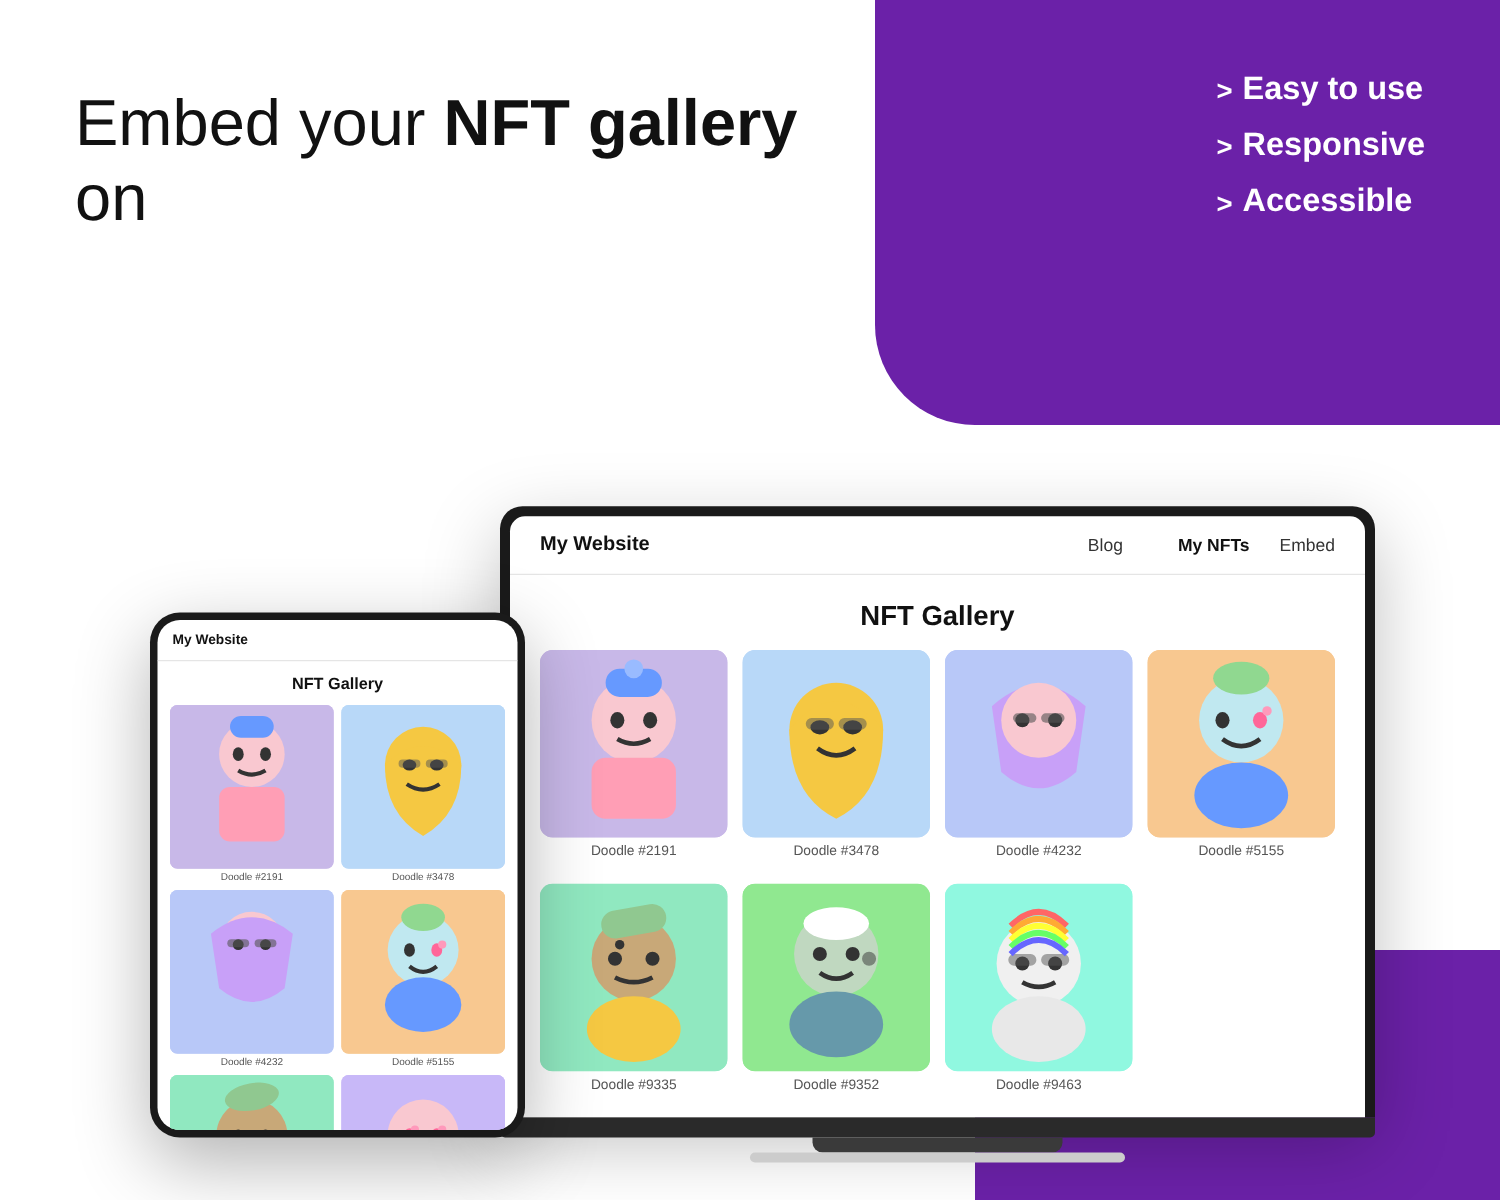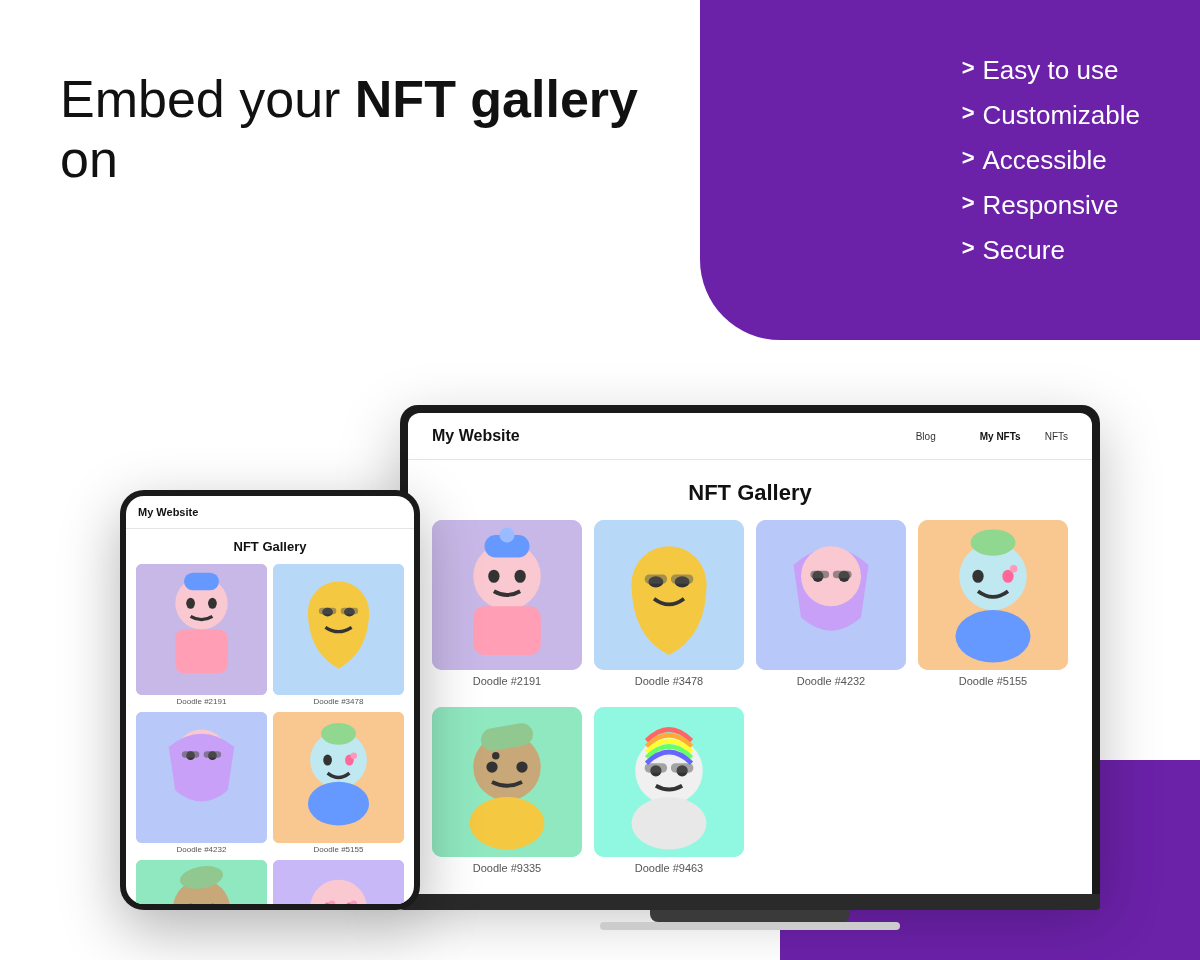--- a/index.html
+++ b/index.html
@@ -59,24 +59,24 @@
     
     .features-list {
       position: absolute;
       top: 55px;
       right: 60px;
       list-style: none;
       color: #ffffff;
     }
     .features-list li {
       font-size: 26px;
-      font-weight: 400;
+      font-weight: 700;
       margin-bottom: 14px;
       display: flex;
-      align-items: flex-start;
+      align-items: flex-end;
       gap: 8px;
     }
     .features-list li::before {
       content: '>';
       font-weight: 700;
       font-size: 22px;
     }
 
     
     .devices-container {
@@ -180,21 +180,21 @@
       font-size: 16px;
       font-weight: 700;
       color: #111;
     }
     .laptop-nav-links {
       display: flex;
       gap: 24px;
       list-style: none;
     }
     .laptop-nav-links li {
-      font-size: 10px;
+      font-size: 14px;
       color: #333;
       cursor: pointer;
     }
     .laptop-nav-links li.active {
       font-weight: 900;
       color: #111;
       padding-left: 20px;
     }
     .laptop-gallery-title {
       text-align: center;
@@ -266,30 +266,24 @@
 
   <h1 class="headline">
     <span class="headline-normal">Embed your </span><span class="headline-bold">NFT gallery</span><span class="headline-normal"> on</span><br>
   </h1>
 
   <ul class="features-list">
     <li>
         <span>Easy to use</span>
       </li>
     <li>
-        <span>Customizable</span>
+        <span>Responsive</span>
       </li>
     <li>
         <span>Accessible</span>
-      </li>
-    <li>
-        <span>Responsive</span>
-      </li>
-    <li>
-        <span>Secure</span>
       </li>
   </ul>
 
   <div class="devices-container">
 
     <div class="tablet-device">
       <div class="tablet-screen">
         <div class="tablet-nav">
           <span>My Website</span>
         </div>
@@ -394,21 +388,21 @@
 
     <div class="laptop-device">
       <div class="laptop-screen-wrapper">
         <div class="laptop-screen">
 
           <div class="laptop-nav">
             <span class="laptop-nav-logo">My Website</span>
             <ul class="laptop-nav-links">
               <li>Blog</li>
               <li class="active">My NFTs</li>
-              <li>NFTs</li>
+              <li>Embed</li>
             </ul>
           </div>
 
           <div class="laptop-gallery-title">NFT Gallery</div>
 
           <div class="laptop-grid">
 
             <div class="laptop-nft-item">
               <div class="laptop-nft-img" style="background:#c8b8e8;">
                 <svg viewBox="0 0 80 80" class="nft-avatar">
@@ -485,20 +479,35 @@
                   <ellipse cx="48" cy="32" rx="3" ry="3" fill="#333"></ellipse>
                   <path d="M32 40 Q40 44 48 40" stroke="#333" stroke-width="2" fill="none"></path>
                   <rect x="26" y="10" width="28" height="12" rx="6" fill="#90c890" transform="rotate(-10,40,16)"></rect>
                   <circle cx="34" cy="26" r="2" fill="#333"></circle>
                 </svg>
               </div>
               <div class="laptop-nft-label">Doodle #9335</div>
             </div>
 
 
+            <div class="laptop-nft-item">
+              <div class="laptop-nft-img" style="background:#90e890;">
+                <svg viewBox="0 0 80 80" class="nft-avatar">
+                  <rect width="80" height="80" fill="#90e890"></rect>
+                  <circle cx="40" cy="30" r="18" fill="#c0d8c0"></circle>
+                  <ellipse cx="40" cy="60" rx="20" ry="14" fill="#6699aa"></ellipse>
+                  <rect x="26" y="10" width="28" height="14" rx="14" fill="#ffffff"></rect>
+                  <ellipse cx="33" cy="30" rx="3" ry="3" fill="#333"></ellipse>
+                  <ellipse cx="47" cy="30" rx="3" ry="3" fill="#333"></ellipse>
+                  <path d="M33 38 Q40 43 47 38" stroke="#333" stroke-width="2" fill="none"></path>
+                  <circle cx="54" cy="32" r="3" fill="#333" opacity="0.5"></circle>
+                </svg>
+              </div>
+              <div class="laptop-nft-label">Doodle #9352</div>
+            </div>
 
             <div class="laptop-nft-item">
               <div class="laptop-nft-img" style="background:#90f8e0;">
                 <svg viewBox="0 0 80 80" class="nft-avatar">
                   <rect width="80" height="80" fill="#90f8e0"></rect>
                   <circle cx="40" cy="34" r="18" fill="#f0f0f0"></circle>
                   <ellipse cx="40" cy="62" rx="20" ry="14" fill="#e8e8e8"></ellipse>
                   <ellipse cx="33" cy="34" rx="3" ry="3" fill="#333"></ellipse>
                   <ellipse cx="47" cy="34" rx="3" ry="3" fill="#333"></ellipse>
                   <rect x="27" y="30" width="12" height="5" rx="2.5" fill="#555" opacity="0.5"></rect>

